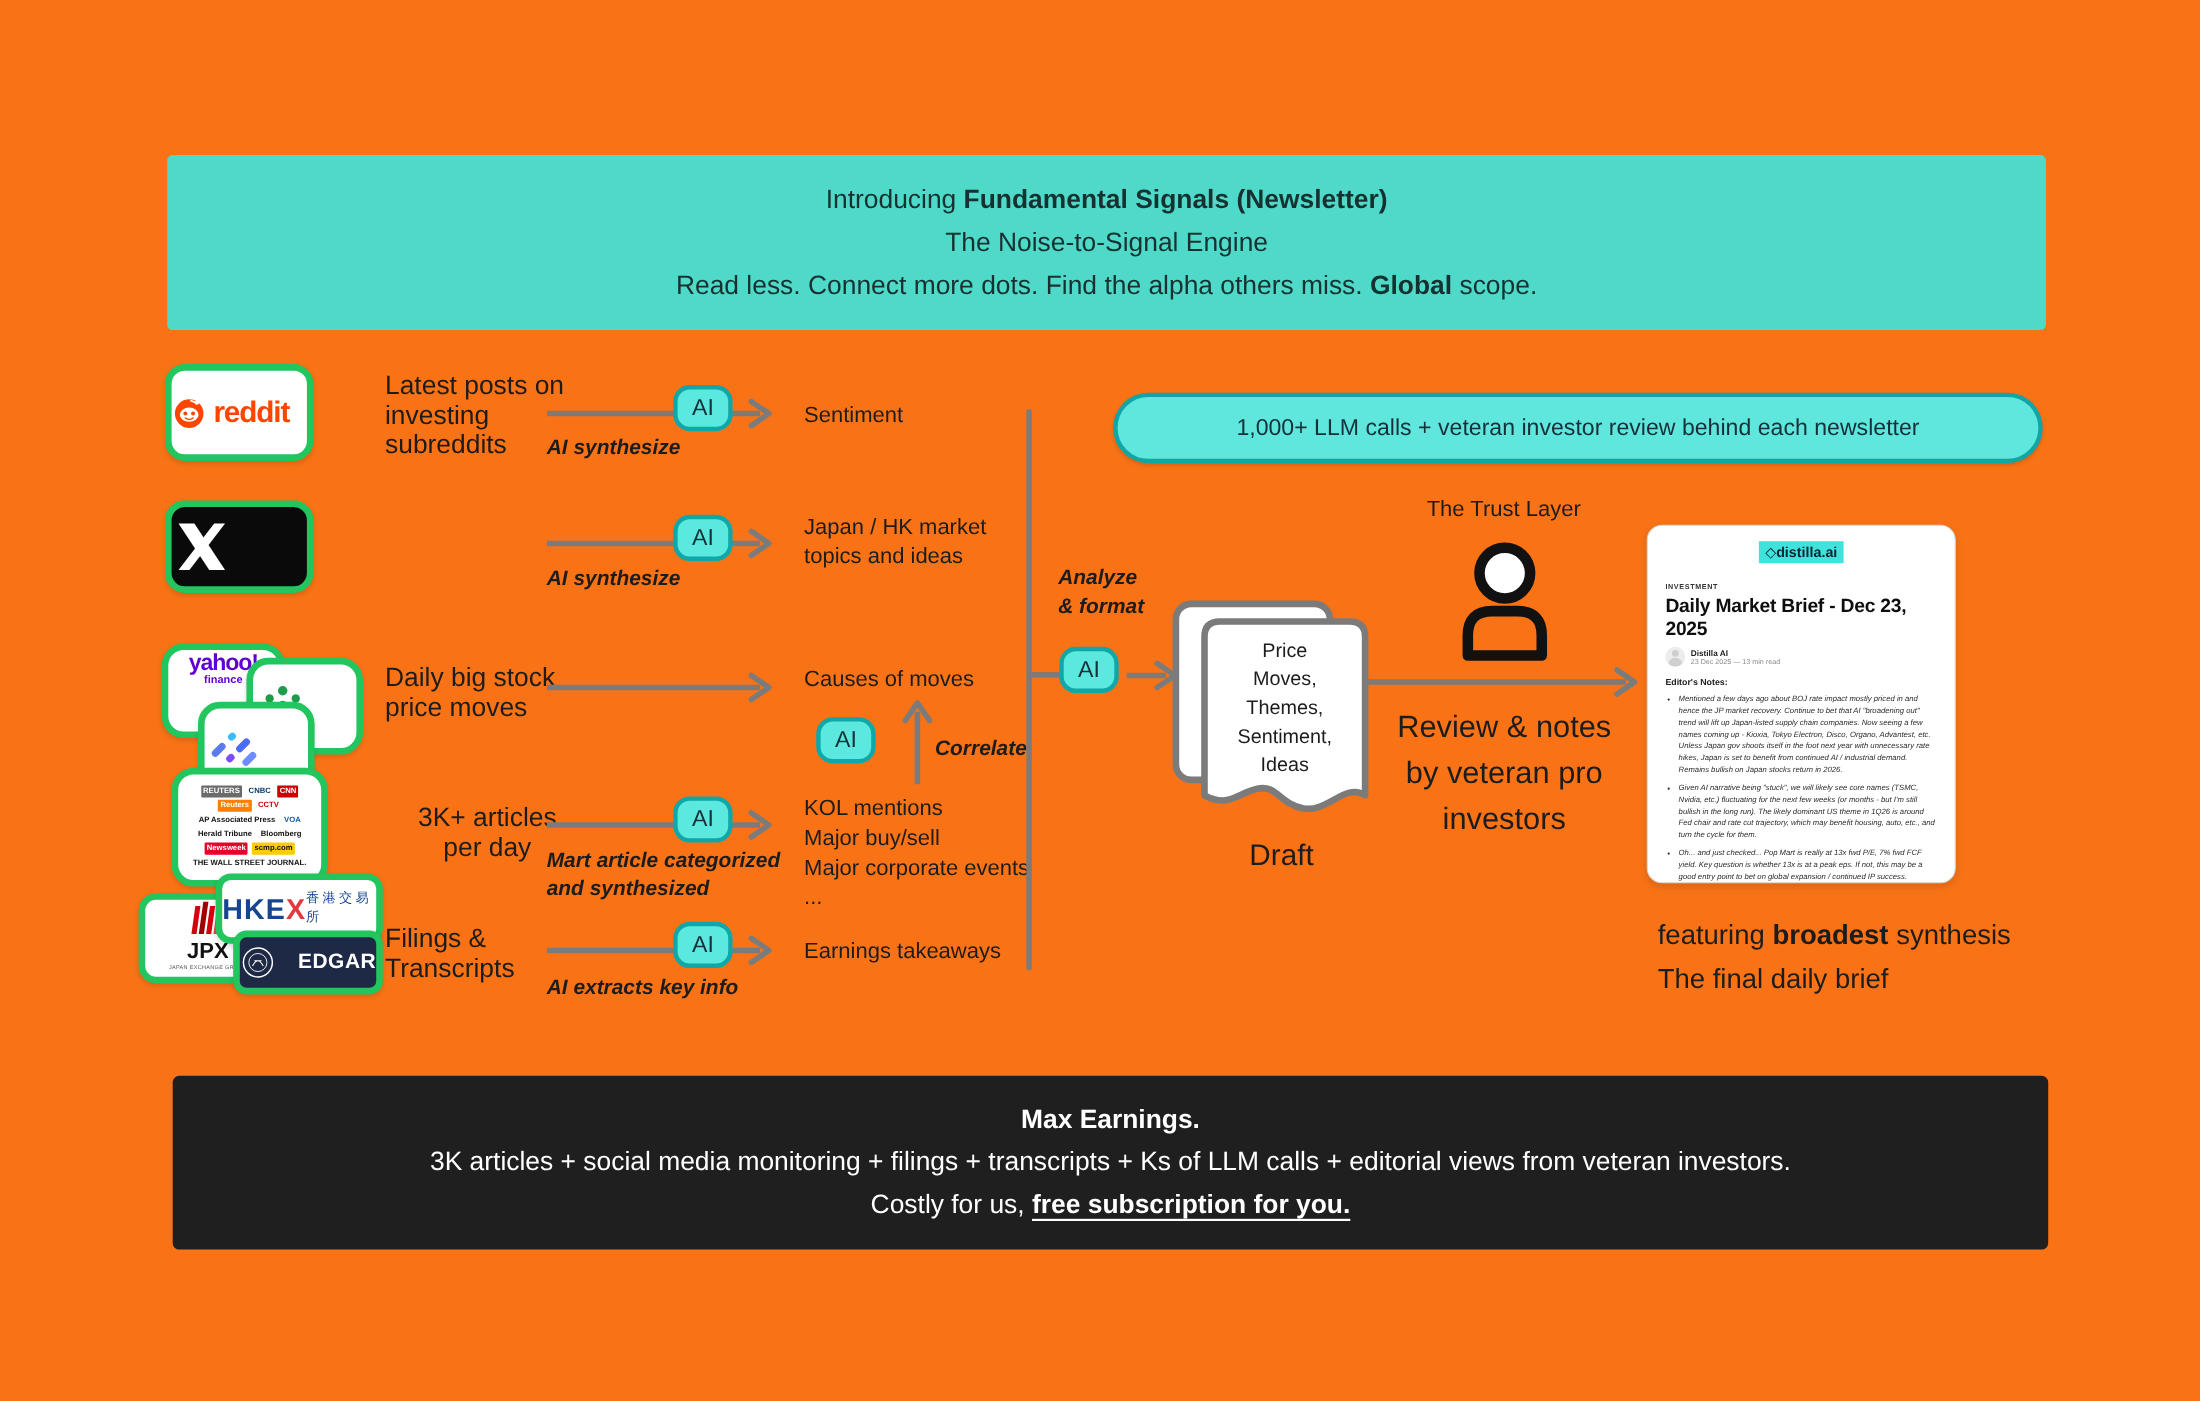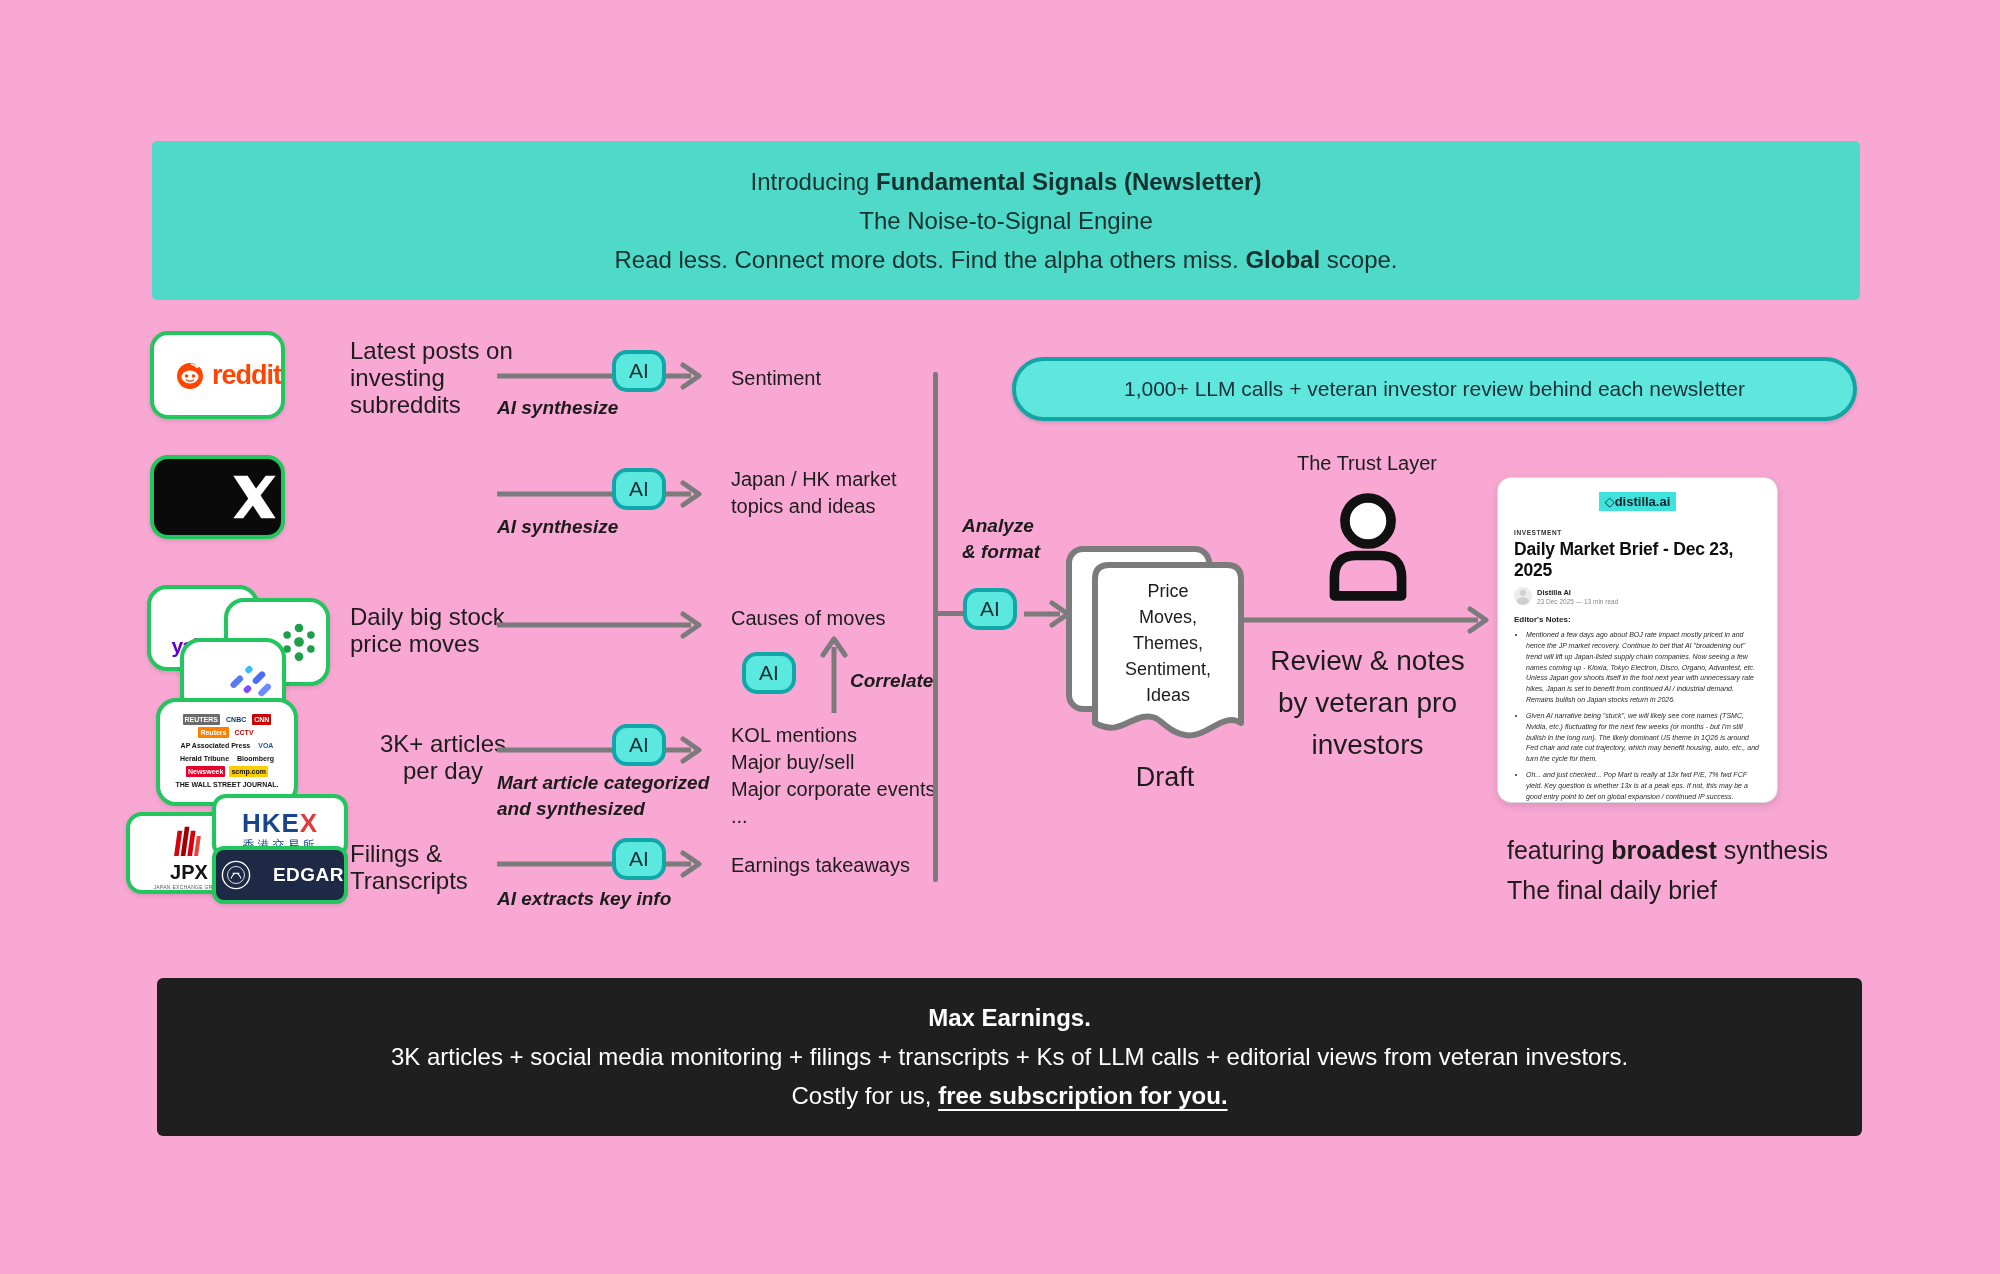--- a/index.html
+++ b/index.html
@@ -3,49 +3,49 @@
 <meta charset="utf-8">
 <style>
   :root{
     --banner-teal:#4ED9C9; --ai-fill:#5BE8DE; --ai-border:#0FA7A7;
     --pill-fill:#5FE7DE; --pill-border:#12A5A5; --arrow-gray:#7B7B7B;
     --footer-dark:#1F1F1F; --reddit-orange:#FF4500; --yahoo-purple:#5F01D1;
     --distilla-teal:#3FE3DB;
   }
   *{margin:0;padding:0;box-sizing:border-box;}
   body{background:#fff;font-family:"Liberation Sans","DejaVu Sans",sans-serif;color:#1c1c1c;}
-  #canvas{position:relative;width:2000px;height:1274px;background:#f9a8d4;overflow:hidden;text-decoration:underline;}
+  #canvas{position:relative;width:2000px;height:1274px;background:#f97316;overflow:hidden;text-decoration:underline;}
 
   .abs{position:absolute;}
   .pre{white-space:pre-line;}
 
   
   .top-banner{left:152px;top:141px;width:1708px;height:159px;background:var(--banner-teal);
     border-radius:5px;display:flex;flex-direction:column;justify-content:center;align-items:center;
     gap:7px;color:#16312f;font-size:24px;line-height:32px;text-align:center;}
   .top-banner b{font-weight:bold;}
 
   
-  .card{position:absolute;background:#fff;border:4px solid #22c55e;border-radius:18px;
-    box-shadow:0 2px 5px rgba(0,0,0,.12);display:flex;align-items:center;justify-content:flex-end;}
+  .card{position:absolute;background:#fff;border:6px solid #22c55e;border-radius:18px;
+    box-shadow:0 2px 5px rgba(0,0,0,.12);display:flex;align-items:center;justify-content:flex-start;}
   .reddit-card{left:150px;top:331px;width:135px;height:88px;gap:6px;}
   .reddit-word{color:var(--reddit-orange);font-weight:bold;font-size:27px;letter-spacing:-1px;}
   .x-card{left:150px;top:455px;width:135px;height:84px;background:#0a0a0a;border-radius:18px;}
   .yahoo-card{left:147px;top:585px;width:112px;height:86px;flex-direction:column;border-radius:20px;}
   .yahoo-big{color:var(--yahoo-purple);font-weight:bold;font-size:21px;letter-spacing:-1px;}
   .yahoo-small{color:var(--yahoo-purple);font-weight:bold;font-size:10px;margin-top:-2px;}
   .green-card{left:224px;top:598px;width:106px;height:88px;border-radius:20px;}
   .blue-card{left:180px;top:638px;width:106px;height:92px;border-radius:20px;}
   .news-card{left:156px;top:698px;width:142px;height:108px;border-radius:20px;padding:8px 6px;}
   .chips{display:flex;flex-wrap:wrap;gap:2px 4px;justify-content:center;align-items:center;}
   .chip{font-size:7px;font-weight:bold;line-height:9px;padding:1px 2px;border-radius:1px;white-space:nowrap;}
   .jpx-card{left:126px;top:812px;width:126px;height:82px;flex-direction:column;border-radius:16px;}
   .jpx-word{font-weight:bold;font-size:20px;color:#111;margin-top:2px;}
   .jpx-sub{font-size:5px;color:#555;letter-spacing:.3px;}
-  .hkex-card{left:212px;top:794px;width:136px;height:64px;flex-direction:column;border-radius:14px;z-index:3;}
+  .hkex-card{left:196px;top:794px;width:152px;height:64px;flex-direction:row;border-radius:14px;z-index:3;}
   .hkex-word{font-weight:bold;font-size:26px;color:#17468F;letter-spacing:1px;}
   .hkex-word em{font-style:normal;color:#E03A3E;}
   .hkex-cn{font-size:12px;color:#17468F;letter-spacing:3px;margin-top:-2px;}
   .edgar-card{left:212px;top:846px;width:136px;height:58px;background:#1E2A45;border-radius:12px;gap:8px;z-index:4;}
   .edgar-word{color:#fff;font-weight:bold;font-size:19px;letter-spacing:.5px;margin-left:12px;}
 
   
   .src-label{font-size:24px;line-height:27px;color:#1c1c1c;}
   .out{font-size:20px;line-height:27px;color:#1c1c1c;}
   .cap{font-style:italic;font-weight:bold;font-size:19px;line-height:26px;color:#1c1c1c;}

